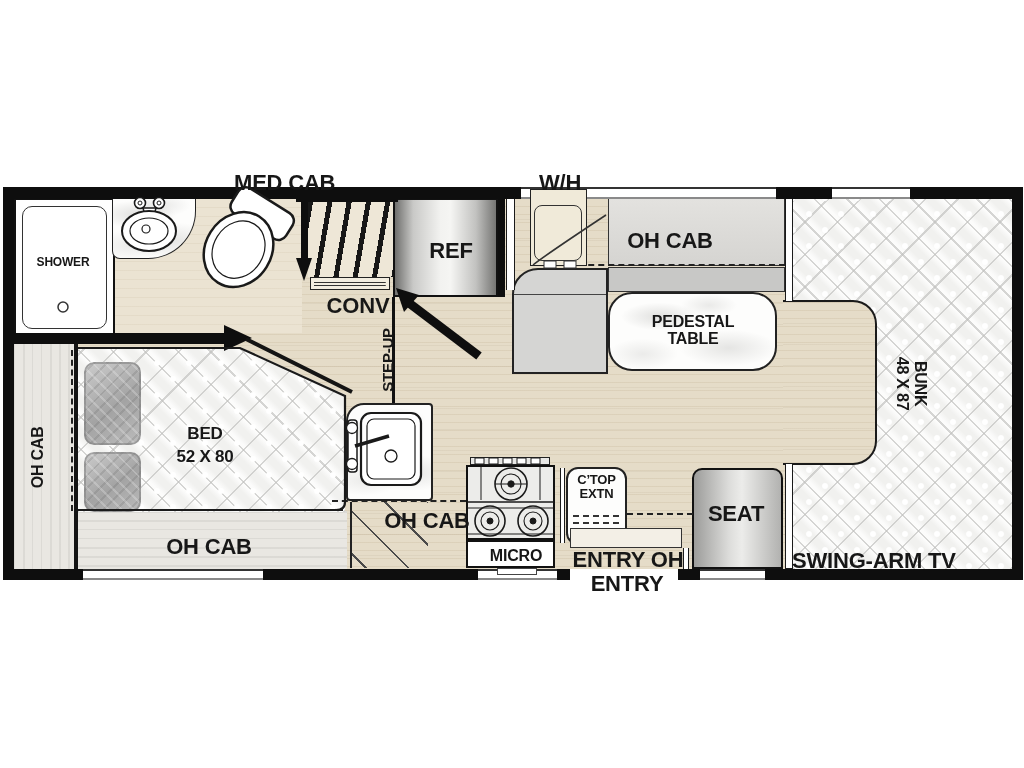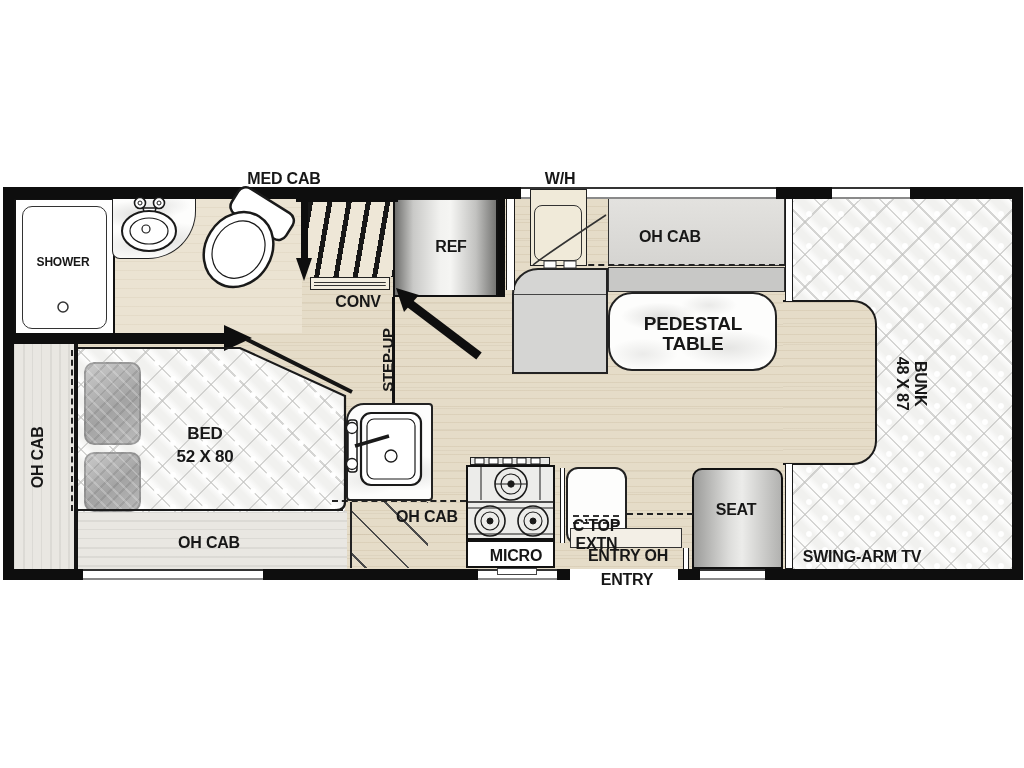--- a/index.html
+++ b/index.html
@@ -1,21 +1,21 @@
 <!DOCTYPE html>
 <html><head>
 <meta charset="utf-8">
 <style>
   html,body{margin:0;padding:0;background:#ffffff;}
   body{font-family:"Liberation Sans", sans-serif;}
   #plan{position:relative;width:1024px;height:768px;background:#ffffff;overflow:hidden;}
   .abs{position:absolute;box-sizing:border-box;}
   .wall{position:absolute;background:#0e0e0e;z-index:10;}
   .window{position:absolute;background:#ffffff;border-top:2px solid #333;border-bottom:2px solid #8a8a8a;box-sizing:border-box;z-index:11;}
-  .lbl{position:absolute;font-weight:bold;color:#171717;text-align:center;line-height:1.05;white-space:nowrap;z-index:30;font-size:16px;letter-spacing:-0.2px;}
+  .lbl{position:absolute;font-weight:bold;color:#171717;text-align:center;line-height:1.05;white-space:nowrap;z-index:30;font-size:22px;letter-spacing:-0.2px;}
   .vlbl-ccw{transform:rotate(-90deg);}
   .vlbl-cw{transform:rotate(90deg);}
   
   .wood{background-color:#e5dcc8;background-image:
     repeating-linear-gradient(180deg, rgba(160,138,100,0.14) 0 1.5px, rgba(0,0,0,0) 1.5px 8px),
     repeating-linear-gradient(180deg, rgba(120,100,70,0.07) 0 1px, rgba(0,0,0,0) 1px 21px);}
   .wood-lt-v{background-color:#e9e7e2;background-image:
     repeating-linear-gradient(90deg, rgba(150,150,145,0.16) 0 1.5px, rgba(0,0,0,0) 1.5px 9px);}
   .wood-lt-h{background-color:#e9e7e2;background-image:
     repeating-linear-gradient(180deg, rgba(150,150,145,0.16) 0 1.5px, rgba(0,0,0,0) 1.5px 9px);}
@@ -203,40 +203,40 @@
   <div class="lbl" style="left:234px;top:171px;width:100px;">MED CAB</div>
   <div class="lbl" style="left:530px;top:171px;width:60px;">W/H</div>
   <div class="lbl" style="left:587px;top:572px;width:80px;">ENTRY</div>
 
   <div class="lbl" style="left:18px;top:256px;width:90px;font-size:12px;">SHOWER</div>
   <div class="lbl" style="left:318px;top:294px;width:80px;">CONV</div>
   <div class="lbl" style="left:411px;top:239px;width:80px;">REF</div>
   <div class="lbl vlbl-ccw" style="left:348px;top:352px;width:80px;font-size:15px;">STEP-UP</div>
 
   <div class="lbl" style="left:620px;top:229px;width:100px;">OH CAB</div>
-  <div class="lbl" style="left:633px;top:314px;width:120px;font-size:19px;line-height:1.05;">
+  <div class="lbl" style="left:633px;top:314px;width:120px;font-size:16px;line-height:1.05;">
     <span>PEDESTAL</span><br>
     <span>TABLE</span>
   </div>
 
   <div class="lbl vlbl-cw" style="left:866px;top:366px;width:90px;font-size:16px;line-height:1.1;">
     <span>BUNK</span><br>
     <span>48 X 87</span>
   </div>
 
   <div class="lbl vlbl-ccw" style="left:3px;top:449px;width:70px;font-size:16px;">OH CAB</div>
   <div class="lbl" style="left:150px;top:423px;width:110px;font-size:17px;line-height:1.35;">
     <span>BED</span><br>
     <span>52 X 80</span>
   </div>
   <div class="lbl" style="left:159px;top:535px;width:100px;">OH CAB</div>
 
   <div class="lbl" style="left:377px;top:509px;width:100px;">OH CAB</div>
   <div class="lbl" style="left:475px;top:548px;width:82px;font-size:16px;">MICRO</div>
-  <div class="lbl" style="left:566px;top:473px;width:61px;font-size:16px;line-height:1.1;margin-top:44px;">
+  <div class="lbl" style="left:566px;top:473px;width:61px;font-size:13px;line-height:1.1;">
     <span>C’TOP</span><br>
     <span>EXTN</span>
   </div>
 
   <div class="lbl" style="left:568px;top:548px;width:120px;">ENTRY OH</div>
   <div class="lbl" style="left:696px;top:502px;width:80px;">SEAT</div>
   <div class="lbl" style="left:792px;top:549px;width:140px;">SWING-ARM TV</div>
 
 </div>
 

